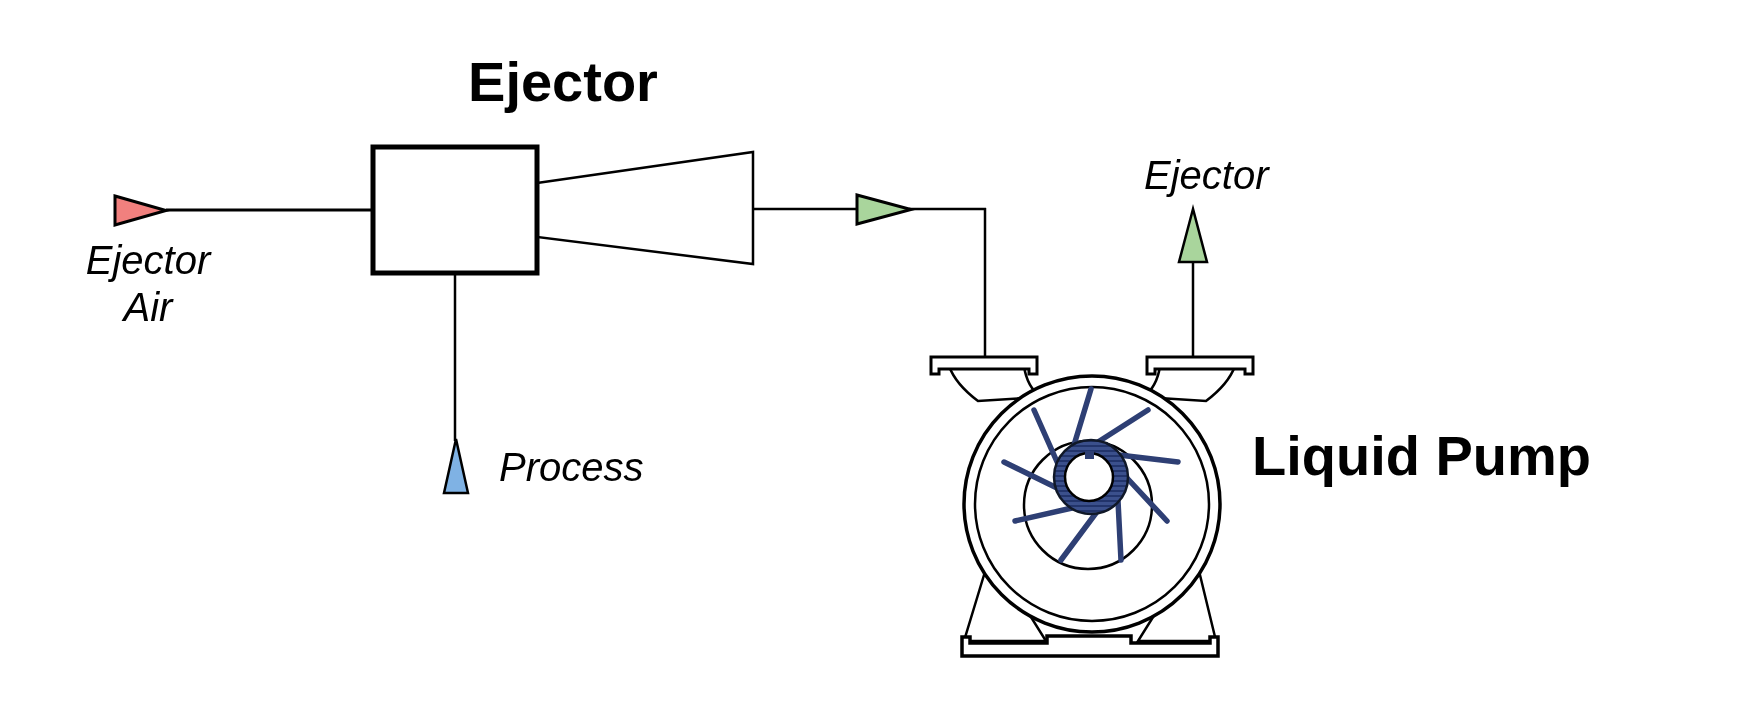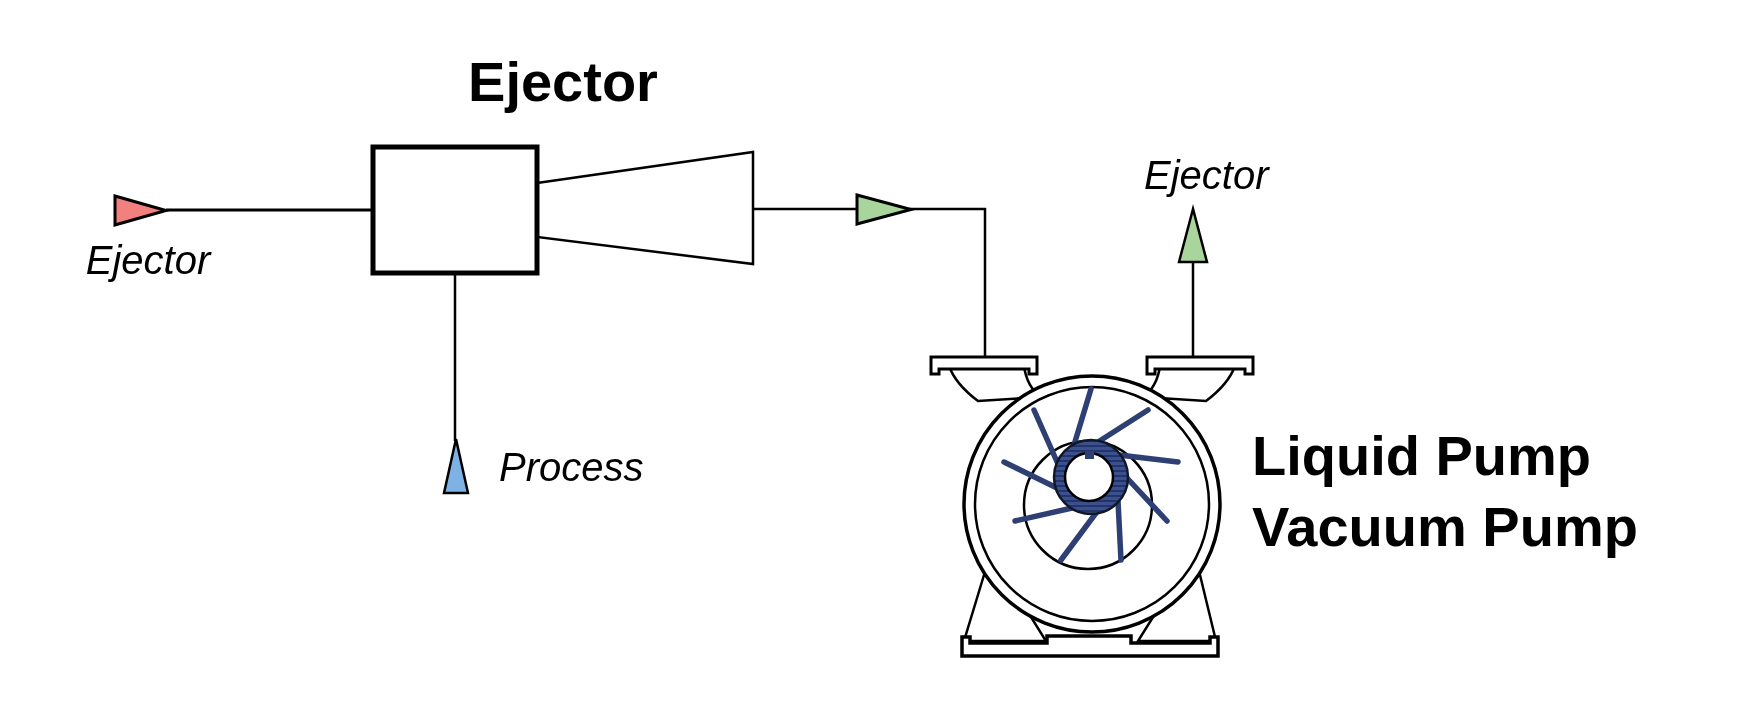--- a/index.html
+++ b/index.html
@@ -94,24 +94,24 @@
       <circle cx="1091" cy="477" r="37" fill="url(#hubhatch)" stroke="#101828" stroke-width="2.5"></circle>
       <circle cx="1089" cy="477" r="24" fill="#fff" stroke="#000" stroke-width="2.5"></circle>
       <rect x="1085" y="451" width="9" height="8" stroke="none" fill="#2e3f74"></rect>
     </g>
   </svg>
 
   <div id="ejector-title" class="lbl lbl-bold center">Ejector</div>
 
   <div id="ambient-label" class="lbl lbl-ital center">
     <div>Ejector</div>
+    <div>Air</div>
   </div>
 
   <div id="process-label" class="lbl lbl-ital">Process</div>
 
   <div id="outlet-label" class="lbl lbl-ital center">Ejector</div>
 
   <div id="pump-label" class="lbl lbl-bold">
     <div>Liquid Pump</div>
-    <div>Vacuum Pump</div>
   </div>
 
 </div>
 
 </body></html>

